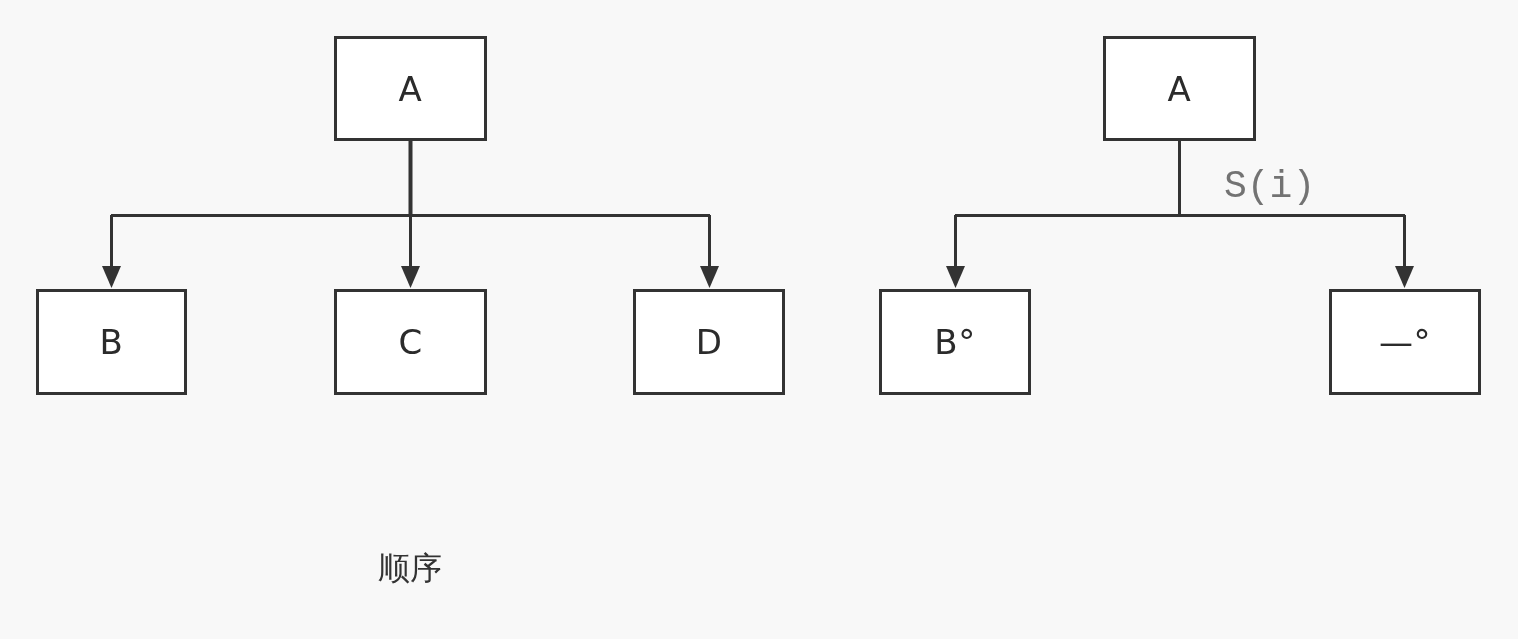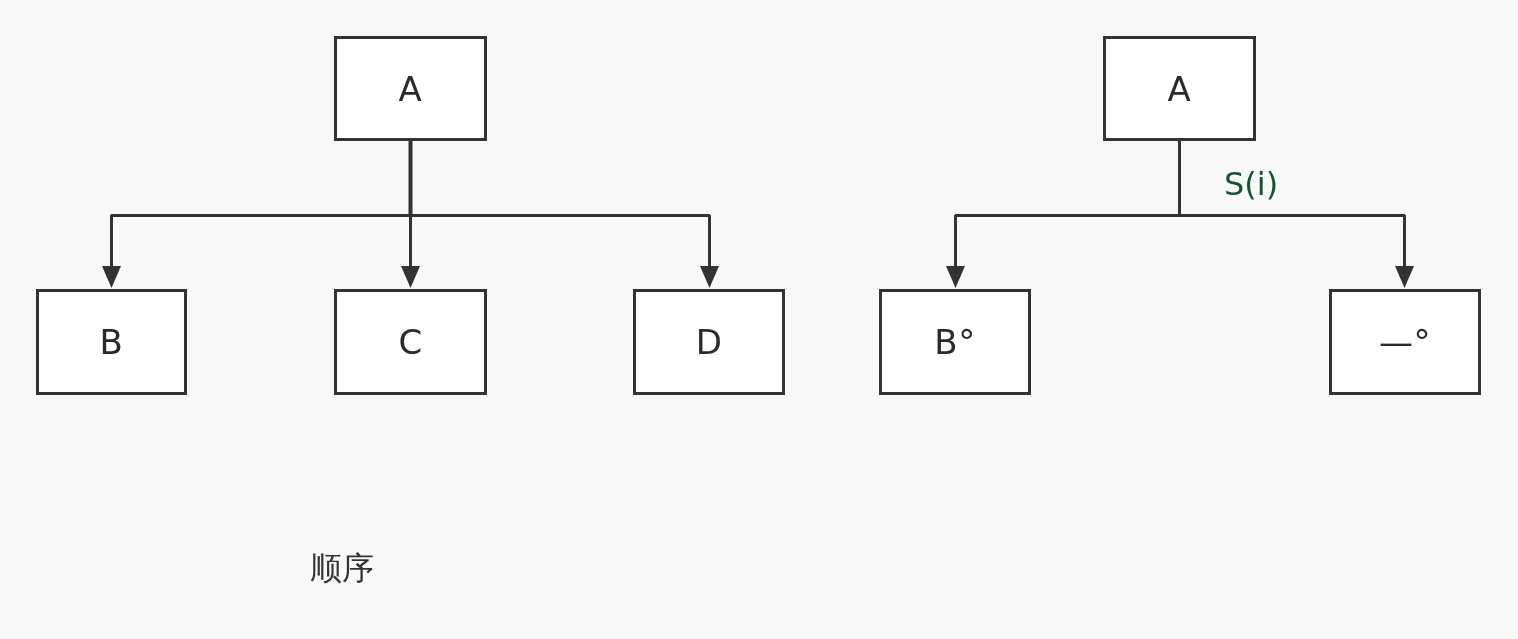--- a/index.html
+++ b/index.html
@@ -34,32 +34,33 @@
     font-weight: 400;
     letter-spacing: 0.5px;
   }
   .node-label {
     display: block;
     line-height: 1;
     white-space: nowrap;
   }
   .edge-label {
     position: absolute;
-    color: #14532d;
-    font-size: 32px;
+    color: #737373;
+    font-size: 38px;
     white-space: nowrap;
     line-height: 1;
+    font-family: Liberation Mono, monospace;
   }
   .caption {
     position: absolute;
     color: #333333;
     font-size: 32px;
     white-space: nowrap;
     line-height: 1;
-    text-align: left;
+    text-align: center;
   }
   svg.lines {
     position: absolute;
     left: 0;
     top: 0;
     width: 1518px;
     height: 639px;
     pointer-events: none;
   }
   .tree-group { position: absolute; left:0; top:0; width:1518px; height:639px; }

